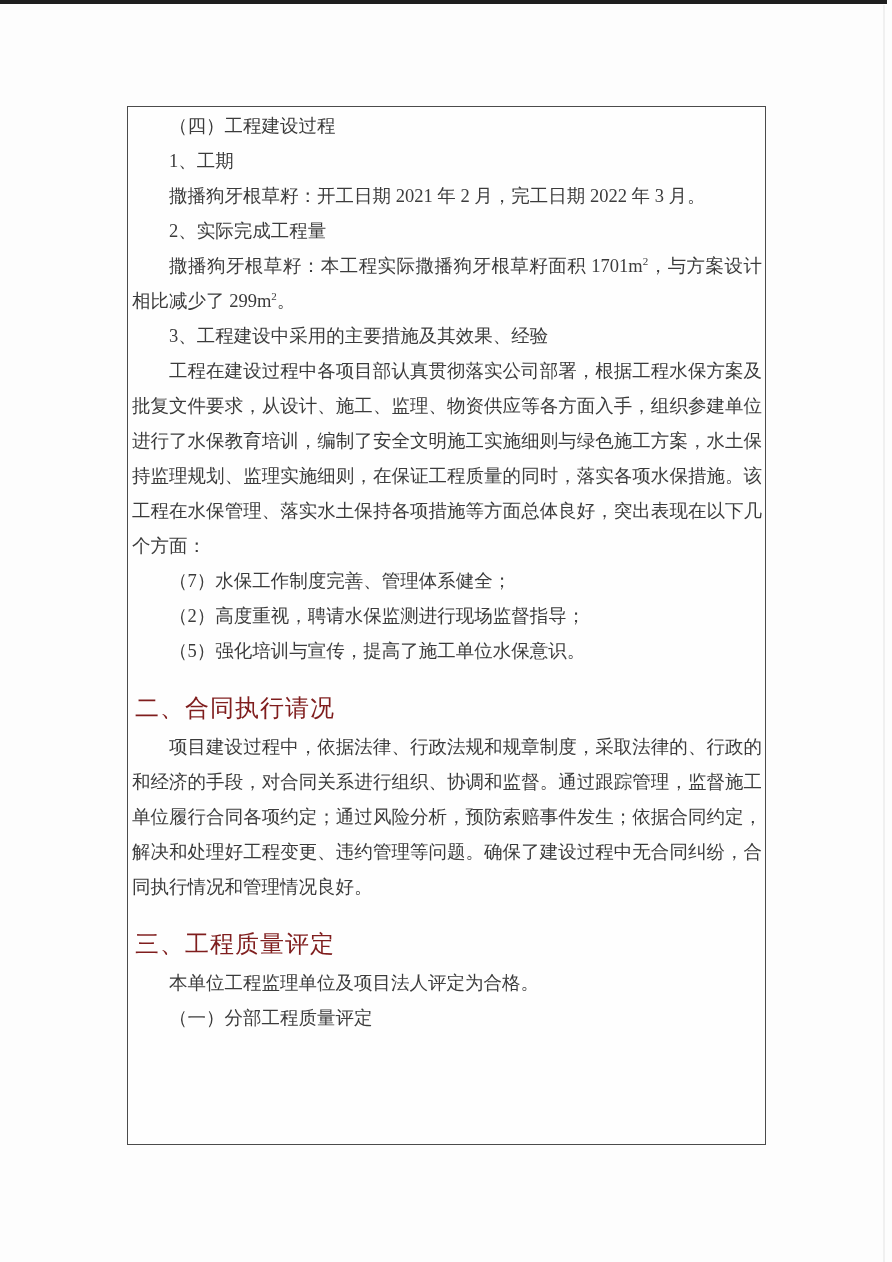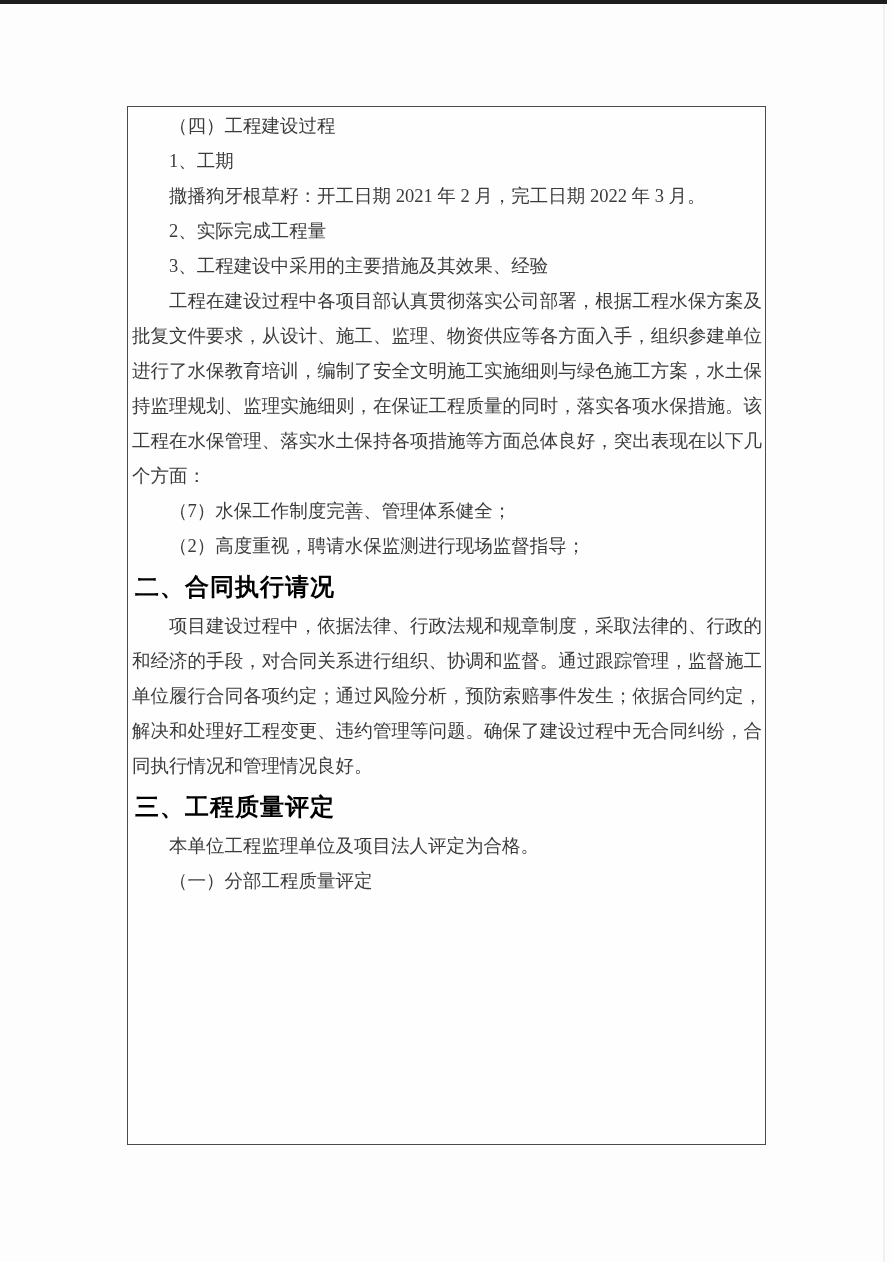--- a/index.html
+++ b/index.html
@@ -48,25 +48,25 @@
   p.line {
     margin: 0;
     font-size: 18.5px;
     line-height: 35px;
     color: #3b3b3b;
     text-indent: 2em;
     text-align: justify;
     text-justify: inter-character;
   }
   h2.sec-heading {
-    margin: 3px 0 2px 0;
+    margin: 19px 0 2px 0;
     font-size: 24px;
     line-height: 40px;
-    font-weight: bold;
-    color: #000000;
+    font-weight: normal;
+    color: #7f1d1d;
     text-indent: 3px;
     letter-spacing: 1px;
   }
   sup.sq {
     font-size: 11px;
     line-height: 0;
     vertical-align: super;
   }
 </style>
 </head>
@@ -78,26 +78,28 @@
   <div class="scan-right-edge"></div>
 
   <div class="doc-frame">
 
     <p class="line">（四）工程建设过程</p>
 
     <p class="line">1、工期</p>
     <p class="line">撒播狗牙根草籽：开工日期 2021 年 2 月，完工日期 2022 年 3 月。</p>
 
     <p class="line">2、实际完成工程量</p>
+    <p class="line"><span>撒播狗牙根草籽：本工程实际撒播狗牙根草籽面积 1701m</span><sup class="sq">2</sup><span>，与方案设计相比减少了 299m</span><sup class="sq">2</sup><span>。</span></p>
 
     <p class="line">3、工程建设中采用的主要措施及其效果、经验</p>
     <p class="line">工程在建设过程中各项目部认真贯彻落实公司部署，根据工程水保方案及批复文件要求，从设计、施工、监理、物资供应等各方面入手，组织参建单位进行了水保教育培训，编制了安全文明施工实施细则与绿色施工方案，水土保持监理规划、监理实施细则，在保证工程质量的同时，落实各项水保措施。该工程在水保管理、落实水土保持各项措施等方面总体良好，突出表现在以下几个方面：</p>
 
     <p class="line">（7）水保工作制度完善、管理体系健全；</p>
     <p class="line">（2）高度重视，聘请水保监测进行现场监督指导；</p>
+    <p class="line">（5）强化培训与宣传，提高了施工单位水保意识。</p>
 
     <h2 class="sec-heading">二、合同执行请况</h2>
     <p class="line">项目建设过程中，依据法律、行政法规和规章制度，采取法律的、行政的和经济的手段，对合同关系进行组织、协调和监督。通过跟踪管理，监督施工单位履行合同各项约定；通过风险分析，预防索赔事件发生；依据合同约定，解决和处理好工程变更、违约管理等问题。确保了建设过程中无合同纠纷，合同执行情况和管理情况良好。</p>
 
     <h2 class="sec-heading">三、工程质量评定</h2>
     <p class="line">本单位工程监理单位及项目法人评定为合格。</p>
     <p class="line">（一）分部工程质量评定</p>
 
   </div>
 </div>

